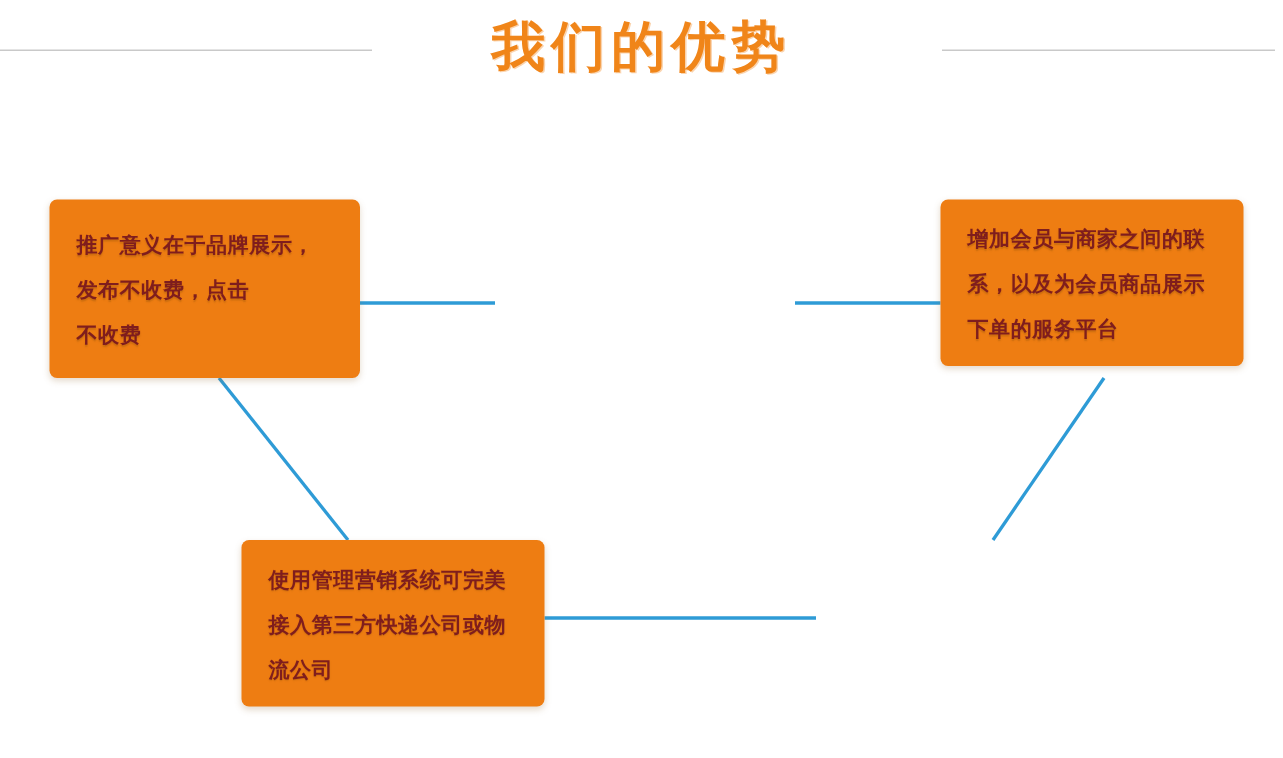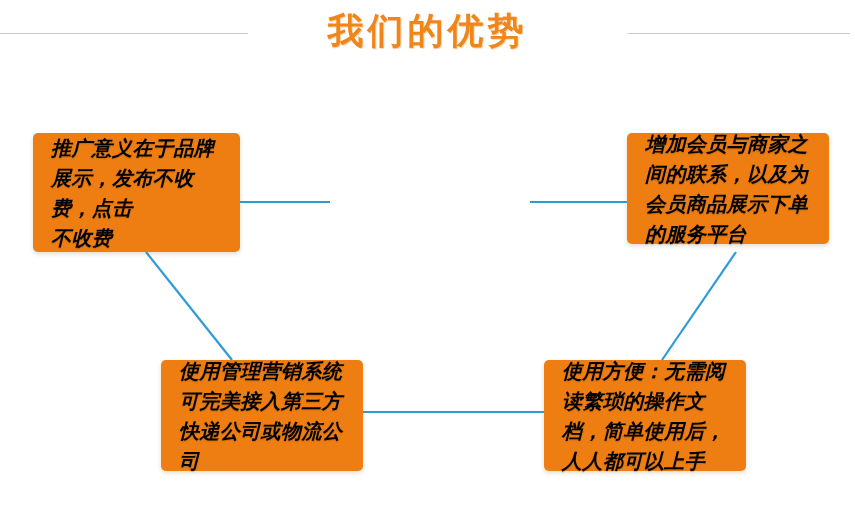--- a/index.html
+++ b/index.html
@@ -61,31 +61,30 @@
   .node-box {
     position: absolute;
     background: #EE7D12;
     border-radius: 5px;
     box-sizing: border-box;
     display: flex;
     align-items: center;
     box-shadow: 0 2px 4px rgba(150,110,60,0.25);
   }
   .node-text {
-    color: #000000;
-    font-size: 20px;
+    color: #7f1d1d;
+    font-size: 14px;
     line-height: 30px;
     font-weight: bold;
     letter-spacing: 0.4px;
     padding: 0 18px;
     width: 100%;
     box-sizing: border-box;
     white-space: pre-wrap;
     text-shadow: 0 1px 1px rgba(140,80,10,0.35);
-    font-style: italic;
   }
 </style>
 </head>
 <body>
 
 <div id="canvas">
 
   <div class="divider divider-left" style="left: 0px; top: 33px; width: 248px; background: rgb(201, 201, 201);"></div>
   <div class="divider divider-right" style="left: 628px; top: 33px; width: 222px; background: rgb(201, 201, 201);"></div>
 
@@ -106,17 +105,14 @@
 
 
   <div class="node-box" style="left: 627px; top: 133px; width: 202px; height: 111px; background: rgb(238, 125, 18);">
     <div class="node-text">增加会员与商家之间的联系，以及为会员商品展示下单的服务平台</div>
   </div>
 
   <div class="node-box" style="left: 161px; top: 360px; width: 202px; height: 111px; background: rgb(238, 125, 18); justify-content: flex-end;">
     <div class="node-text">使用管理营销系统可完美接入第三方快递公司或物流公司</div>
   </div>
 
-  <div class="node-box" style="left: 544px; top: 360px; width: 202px; height: 111px; background: rgb(238, 125, 18);">
-    <div class="node-text">使用方便：无需阅读繁琐的操作文档，简单使用后，人人都可以上手</div>
-  </div>
 
 </div>
 
 </body></html>

